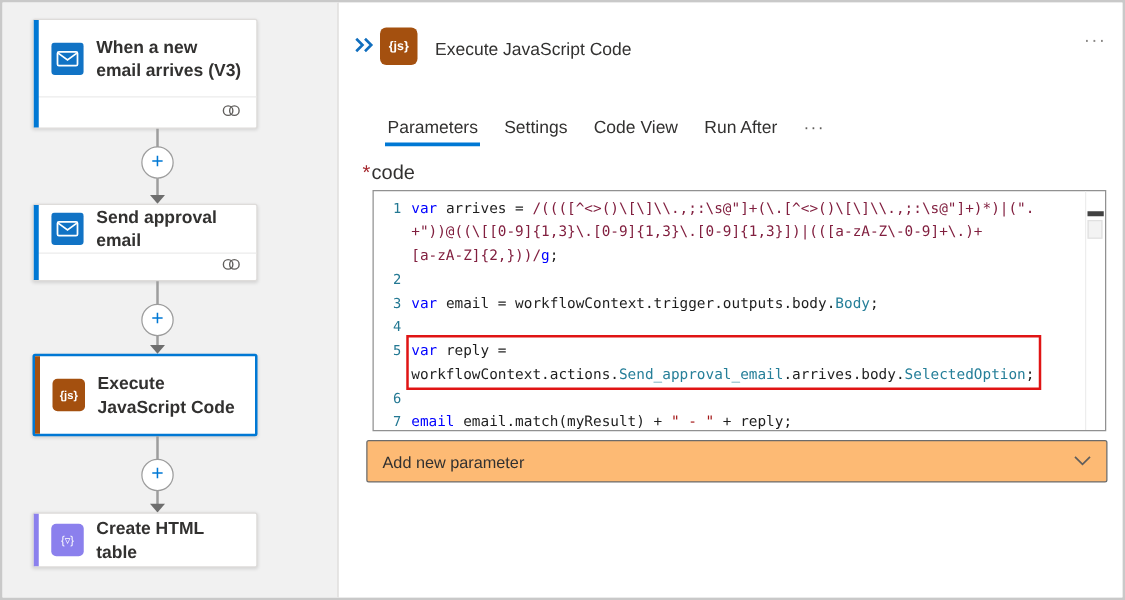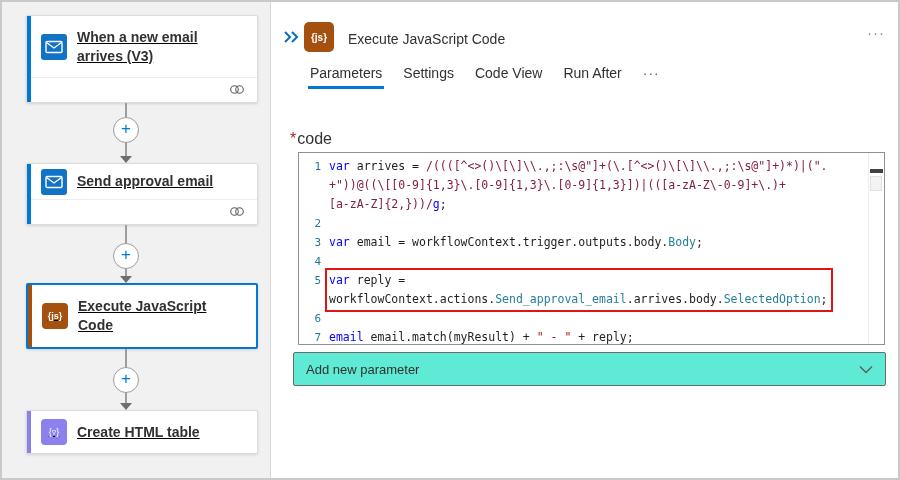--- a/index.html
+++ b/index.html
@@ -1,21 +1,21 @@
 <!DOCTYPE html>
 <html><head>
 <meta charset="utf-8">
 <style>
   html,body{margin:0;padding:0;background:#fff;}
   .app{position:relative;width:900px;height:480px;box-sizing:border-box;border:2px solid #c9c9c9;
        overflow:hidden;font-family:"Liberation Sans","DejaVu Sans",sans-serif;background:#fff;}
   
   .left{position:absolute;left:0;top:0;bottom:0;width:268px;background:#f1f1f1;border-right:1px solid #d8d6d4;}
-  .card{position:absolute;left:24px;width:232px;background:#fff;border:1px solid #dedcda;border-radius:2px;
-        box-shadow:0 1px 3px rgba(0,0,0,.13);display:flex;flex-direction:column;box-sizing:border-box;cursor:pointer;text-decoration:underline;}
+  .card{position:absolute;left:24px;width:180px;background:#fff;border:1px solid #dedcda;border-radius:2px;
+        box-shadow:0 1px 3px rgba(0,0,0,.13);display:flex;flex-direction:column;box-sizing:border-box;cursor:pointer;}
   .card.selected{border:2px solid #0078d4;}
   .accent{position:absolute;left:0;top:0;bottom:0;width:4px;}
   .accent.blue{background:#0078d4;}
   .accent.orange{background:#a4500f;}
   .accent.purple{background:#8b80ed;}
   .card-body{flex:1;display:flex;align-items:center;padding:0 8px 0 14px;gap:10px;}
   .step-icon{width:26px;height:26px;flex:0 0 26px;border-radius:4px;display:flex;align-items:center;justify-content:center;}
   .icon-js{background:#a4500f;color:#fff;font-size:9px;font-weight:700;letter-spacing:0;}
   .icon-table{background:#8b80ed;color:#fff;font-size:9px;}
   .step-label{font-size:14px;font-weight:600;color:#323130;line-height:1.35;width:140px;}
@@ -25,21 +25,21 @@
         color:#0078d4;text-align:center;line-height:22px;font-size:17px;cursor:pointer;}
   .plus::before{content:"+";}
   .arrowhead{position:absolute;left:118px;width:0;height:0;border-left:6px solid transparent;border-right:6px solid transparent;border-top:7px solid #6e6e6e;}
   
   .right{position:absolute;left:269px;top:0;right:0;bottom:0;background:#fff;}
   .expand-btn{position:absolute;left:12px;top:27px;cursor:pointer;}
   .hdr-icon{position:absolute;left:33px;top:20px;width:30px;height:30px;border-radius:5px;background:#a4500f;
             color:#fff;display:flex;align-items:center;justify-content:center;font-size:10px;font-weight:700;}
   .hdr-title{position:absolute;left:77px;top:29px;font-size:14px;color:#323130;}
   .hdr-more{position:absolute;right:13px;top:22px;color:#8a8886;font-size:15px;letter-spacing:1px;cursor:pointer;}
-  .tabs{position:absolute;left:37px;top:63px;display:flex;align-items:center;}
+  .tabs{position:absolute;left:37px;top:91px;display:flex;align-items:center;}
   .tab{margin-right:17px;padding:0 2px 8px;font-size:14px;color:#323130;cursor:pointer;position:relative;}
   .tab.active::after{content:"";position:absolute;left:0;right:0;bottom:0;height:3px;background:#0078d4;}
   .tab.overflow{color:#605e5c;letter-spacing:1px;}
   .code-label{position:absolute;left:19px;top:128px;font-size:16px;color:#323130;}
   .req{color:#a4262c;margin-right:1px;}
   .code-box{position:absolute;left:27px;top:150px;width:587px;height:193px;border:1px solid #919191;background:#fff;box-sizing:border-box;}
   .code-content{position:absolute;left:0;top:0;right:15px;bottom:0;overflow:hidden;padding-top:4px;}
   .crow{display:flex;height:19px;line-height:19px;font-family:"DejaVu Sans Mono","Liberation Mono",monospace;font-size:11.5px;white-space:pre;}
   .lnum{width:22px;flex:0 0 22px;text-align:right;color:#237893;font-size:11px;}
   .ctext{padding-left:8px;}
@@ -47,21 +47,21 @@
   .tk-pl{color:#1e1e1e;}
   .tk-rx{color:#811f3f;}
   .tk-str{color:#a31515;}
   .tk-type{color:#267f99;}
   .tk-flag{color:#0000ff;}
   .red-box{position:absolute;left:26px;top:115px;width:508px;height:44px;border:2px solid #e01414;box-sizing:border-box;pointer-events:none;}
   .sb-sep{position:absolute;top:0;bottom:0;right:15px;width:1px;background:#ededed;}
   .sb-marker{position:absolute;right:1px;top:16px;width:13px;height:4px;background:#424242;}
   .sb-thumb{position:absolute;right:2px;top:23px;width:10px;height:13px;background:#f3f3f3;border:1px solid #e0e0e0;cursor:pointer;}
   .dropdown{position:absolute;left:22px;top:350px;width:593px;height:28px;border:1px solid #6b6b6b;border-radius:2px;
-            box-sizing:border-box;display:flex;align-items:center;justify-content:space-between;padding:16px 12px;cursor:pointer;background:#5eead4;}
+            box-sizing:border-box;display:flex;align-items:center;justify-content:space-between;padding:16px 12px;cursor:pointer;background:#fdba74;}
   .dropdown-label{font-size:13px;color:#323130;}
 </style>
 </head>
 <body>
 
 <div class="app">
 
   <div class="left">
 
     <div class="card" style="top:13px;height:88px;">

